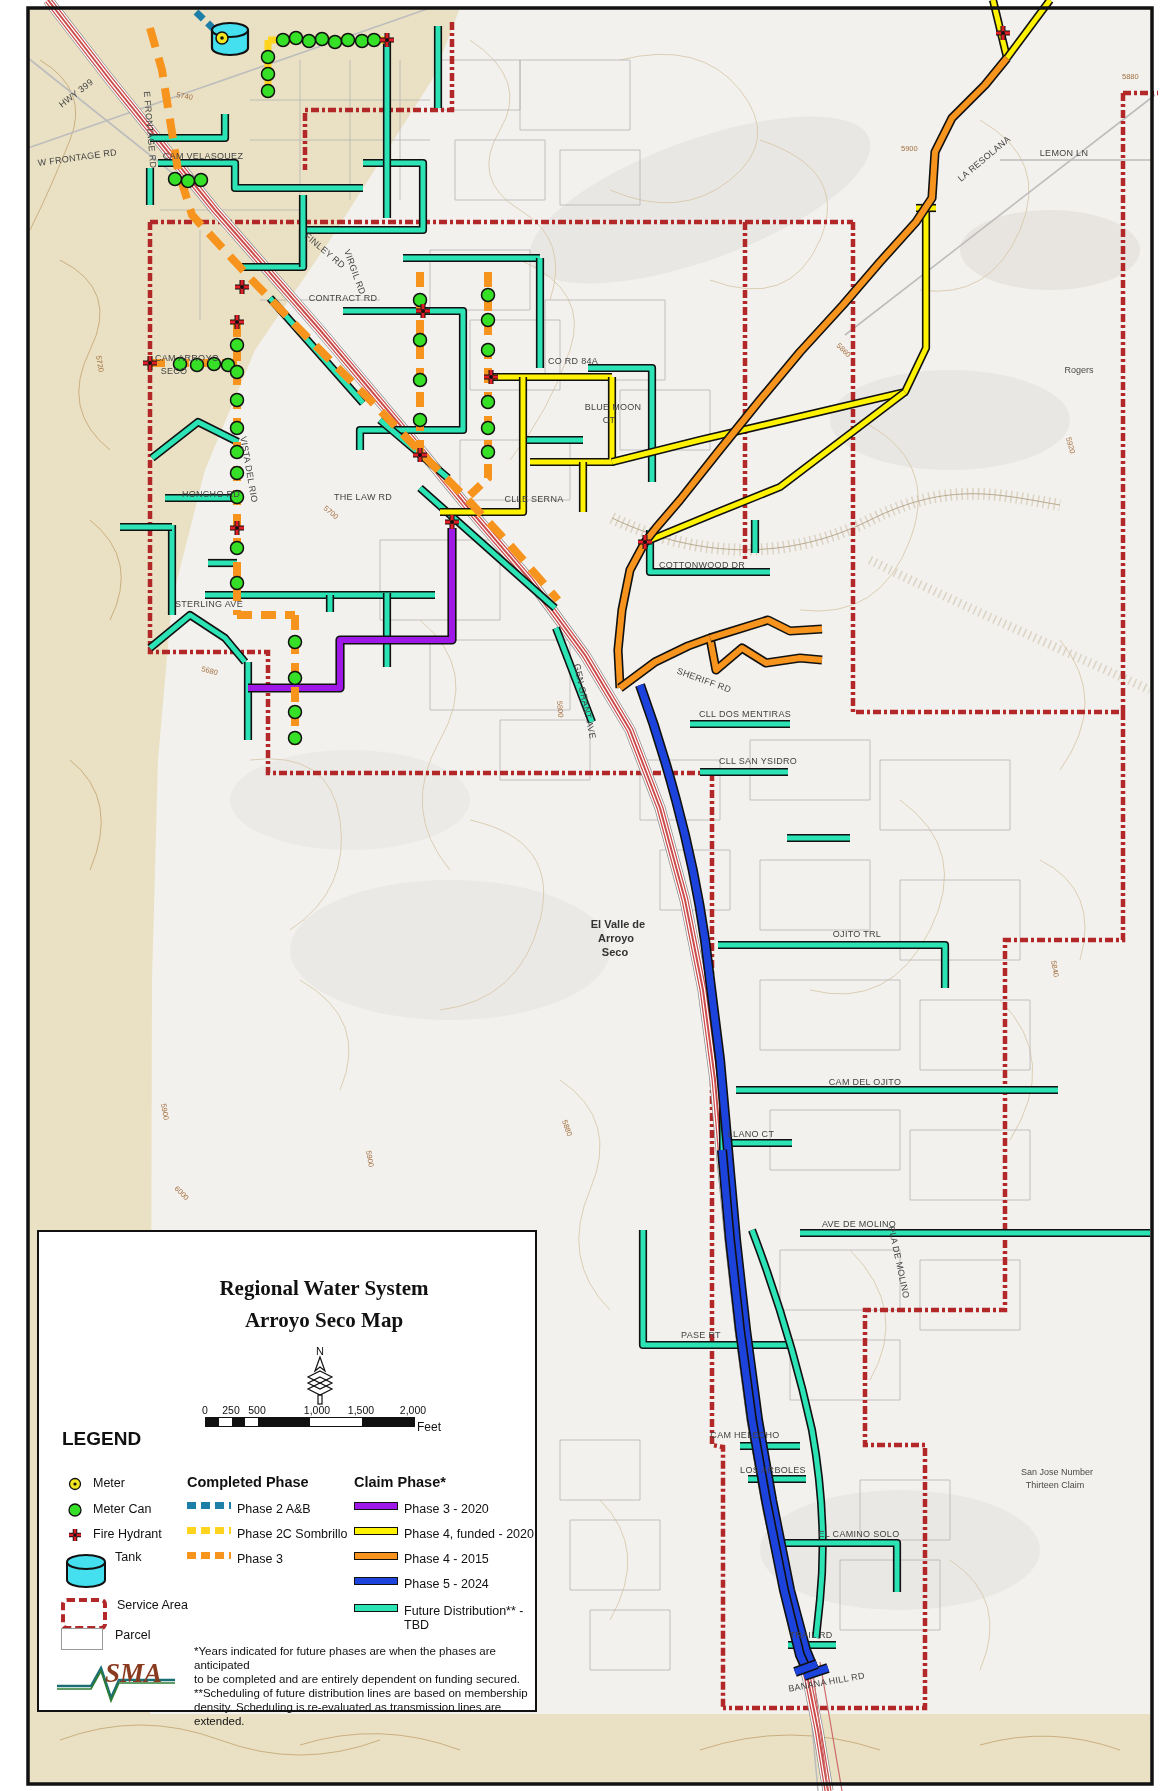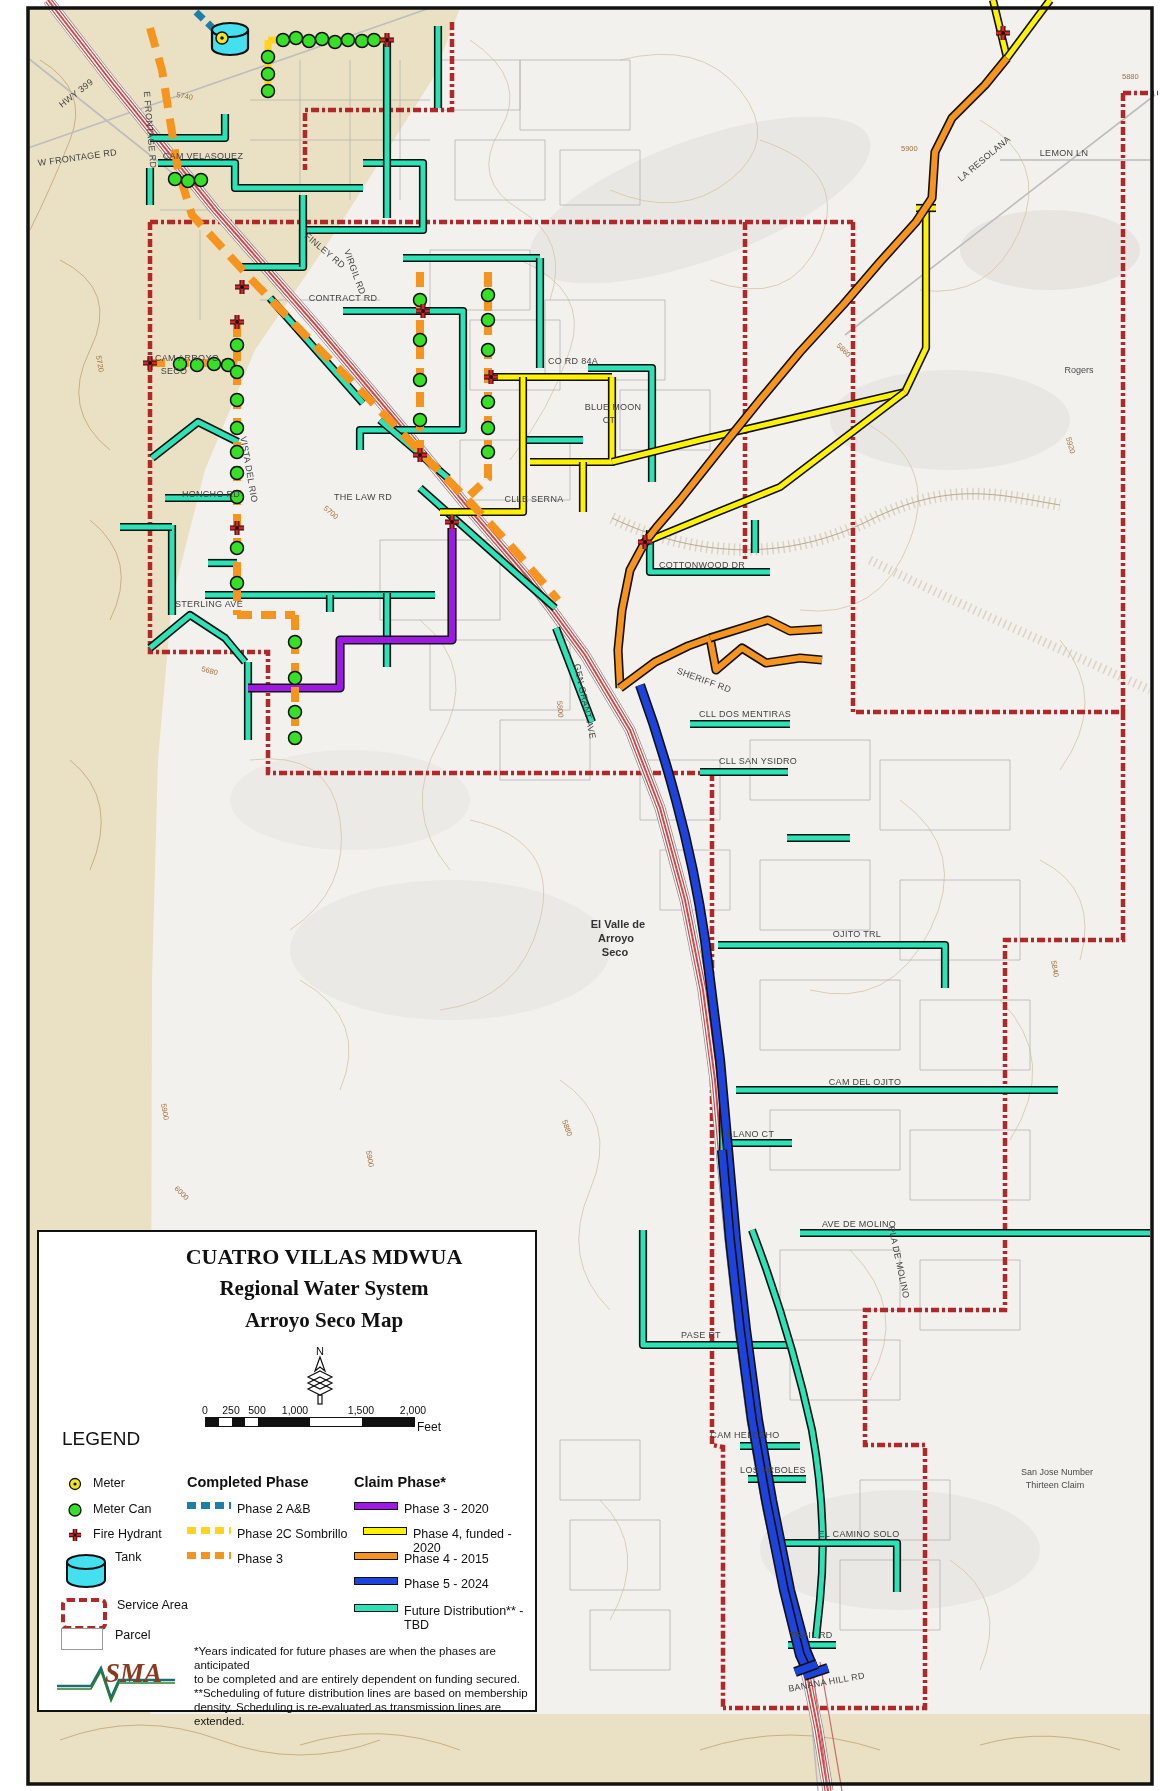--- a/index.html
+++ b/index.html
@@ -31,21 +31,21 @@
   #titlebox{position:absolute;left:37px;top:1230px;width:500px;height:482px;
             background:#fff;border:2.5px solid #111;box-sizing:border-box;}
   .tline{position:absolute;left:75px;width:420px;text-align:center;
          font-family:"Liberation Serif",serif;font-weight:bold;color:#111;}
   #north{position:absolute;left:258px;top:112px;}
   #scalewrap{position:absolute;left:160px;top:172px;width:270px;height:30px;font-size:10.5px;color:#111;}
   .stick{position:absolute;top:0;transform:translateX(-50%);}
   #sbar{position:absolute;left:6px;top:13px;width:208px;height:8px;border:1px solid #111;display:flex;}
   #sbar div{height:100%;}
   #feet{position:absolute;left:218px;top:16px;font-size:12px;}
-  #legendhead{position:absolute;left:23px;top:196px;font-size:19px;font-weight:normal;color:#111;}
+  #legendhead{position:absolute;left:23px;top:196px;font-size:19px;font-weight:bold;color:#111;}
   .lrow{position:absolute;height:18px;display:flex;align-items:flex-start;font-size:12.5px;color:#111;}
   .lhead{position:absolute;font-size:14.5px;font-weight:bold;color:#111;}
   .sw{width:44px;height:7px;margin-right:6px;flex:0 0 auto;}
   .sw.solid{border:1px solid #111;height:8px;box-sizing:border-box;}
   .notes{position:absolute;left:155px;top:412px;width:335px;font-size:11.5px;line-height:14px;color:#111;}
   #smalogo{position:absolute;left:14px;top:424px;}
 </style>
 </head>
 <body>
 
@@ -462,38 +462,37 @@
     <text class="clabel" x="557" y="701" transform="rotate(85 557 701)">5800</text>
     <text class="clabel" x="1051" y="961" transform="rotate(80 1051 961)">5840</text>
     <text class="clabel" x="562" y="1121" transform="rotate(70 562 1121)">5880</text>
     <text class="clabel" x="366" y="1151" transform="rotate(80 366 1151)">5900</text>
   </g>
 
   <rect x="28" y="8" width="1124" height="1776" fill="none" stroke="#111" stroke-width="3.5"></rect>
 </svg>
 
 <div id="titlebox">
-  <div class="tline" style="top:12px;font-size:22px;">CUATRO VILLAS MDWUA</div>
   <div class="tline" style="top:44px;font-size:21px;">Regional Water System</div>
   <div class="tline" style="top:76px;font-size:21px;">Arroyo Seco Map</div>
 
   <svg id="north" width="46" height="62" viewBox="0 0 46 62">
     <text x="23" y="11" text-anchor="middle" font-size="11" fill="#111">N</text>
     <path d="M23,13 L18,27 L23,23 L28,27 Z" fill="#fff" stroke="#111" stroke-width="1.2"></path>
     <path d="M23,27 l12,6 l-12,6 l-12,-6 z" fill="none" stroke="#111" stroke-width="1.2"></path>
     <path d="M23,33 l12,6 l-12,6 l-12,-6 z" fill="none" stroke="#111" stroke-width="1.2"></path>
     <path d="M23,39 l12,6 l-12,6 l-12,-6 z" fill="none" stroke="#111" stroke-width="1.2"></path>
     <rect x="21" y="51" width="4" height="9" fill="none" stroke="#111" stroke-width="1.2"></rect>
   </svg>
 
   <div id="scalewrap">
     <span class="stick" style="left:6px">0</span>
     <span class="stick" style="left:32px">250</span>
     <span class="stick" style="left:58px">500</span>
-    <span class="stick" style="left:96px">1,000</span>
+    <span class="stick" style="left:118px">1,000</span>
     <span class="stick" style="left:162px">1,500</span>
     <span class="stick" style="left:214px">2,000</span>
     <div id="sbar">
       <div style="width:13px;background:#111"></div>
           <div style="width:13px;background:#fff"></div>
       <div style="width:13px;background:#111"></div>
           <div style="width:13px;background:#fff"></div>
       <div style="width:52px;background:#111"></div>
           <div style="width:52px;background:#fff"></div>
       <div style="width:52px;background:#111"></div>
@@ -554,21 +553,21 @@
   <div class="lrow" style="left:148px;top:320px">
     <div class="sw" style="background:repeating-linear-gradient(90deg,#F7941E 0 9px,#fff 9px 14px)"></div>
     <span>Phase 3</span>
   </div>
 
   <div class="lhead" style="left:315px;top:242px">Claim Phase*</div>
   <div class="lrow" style="left:315px;top:270px">
     <div class="sw solid" style="background:#A018E8"></div>
     <span>Phase 3 - 2020</span>
   </div>
-  <div class="lrow" style="left:324px;top:295px">
+  <div class="lrow" style="left:315px;top:295px">
     <div class="sw solid" style="background:#FFF200"></div>
     <span>Phase 4, funded - 2020</span>
   </div>
   <div class="lrow" style="left:315px;top:320px">
     <div class="sw solid" style="background:#F7941E"></div>
     <span>Phase 4 - 2015</span>
   </div>
   <div class="lrow" style="left:315px;top:345px">
     <div class="sw solid" style="background:#1D43DD"></div>
     <span>Phase 5 - 2024</span>

